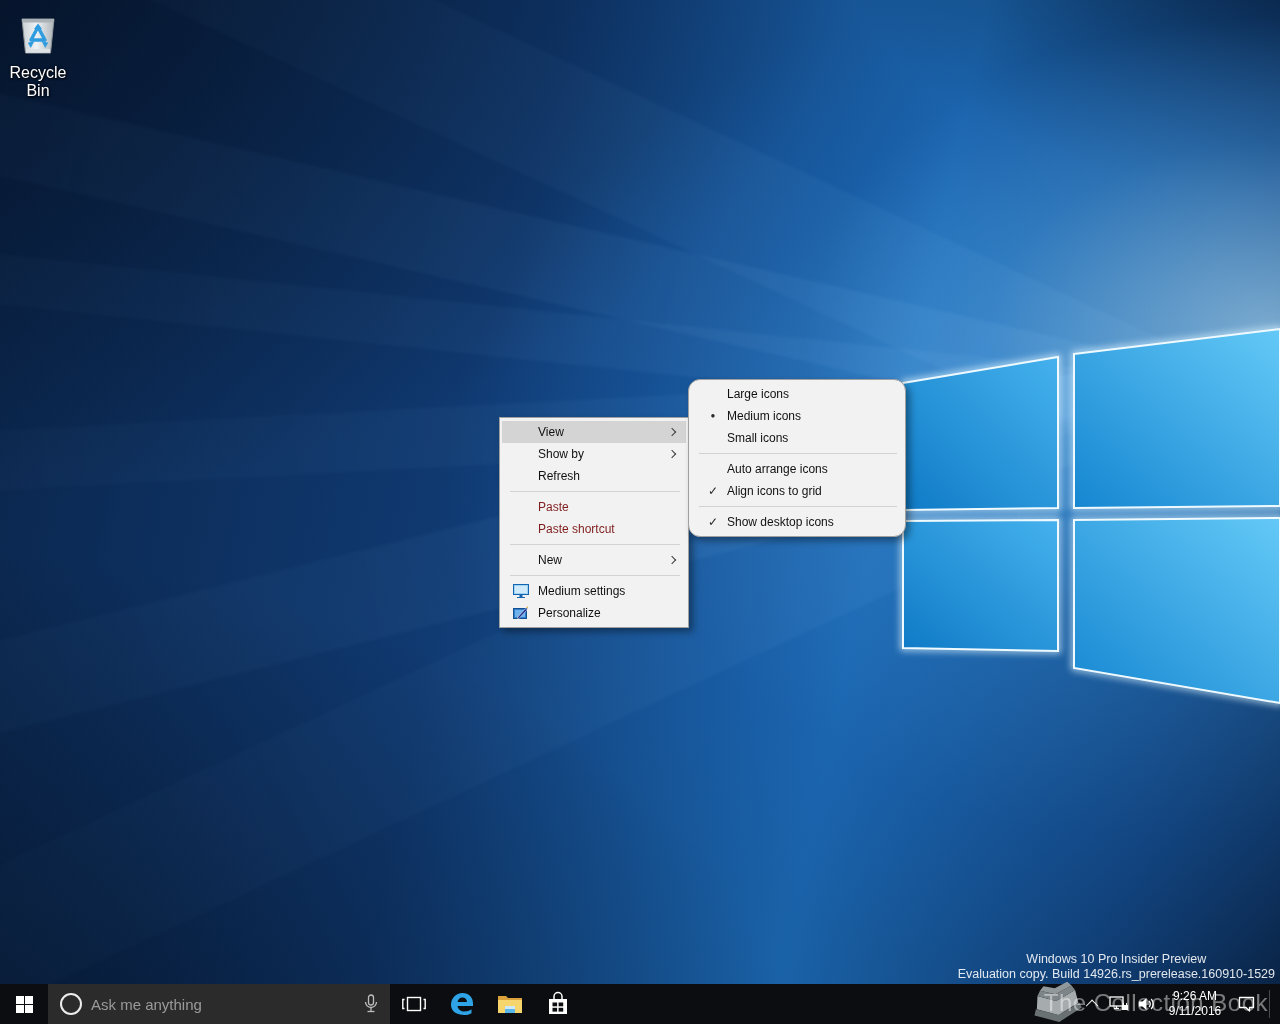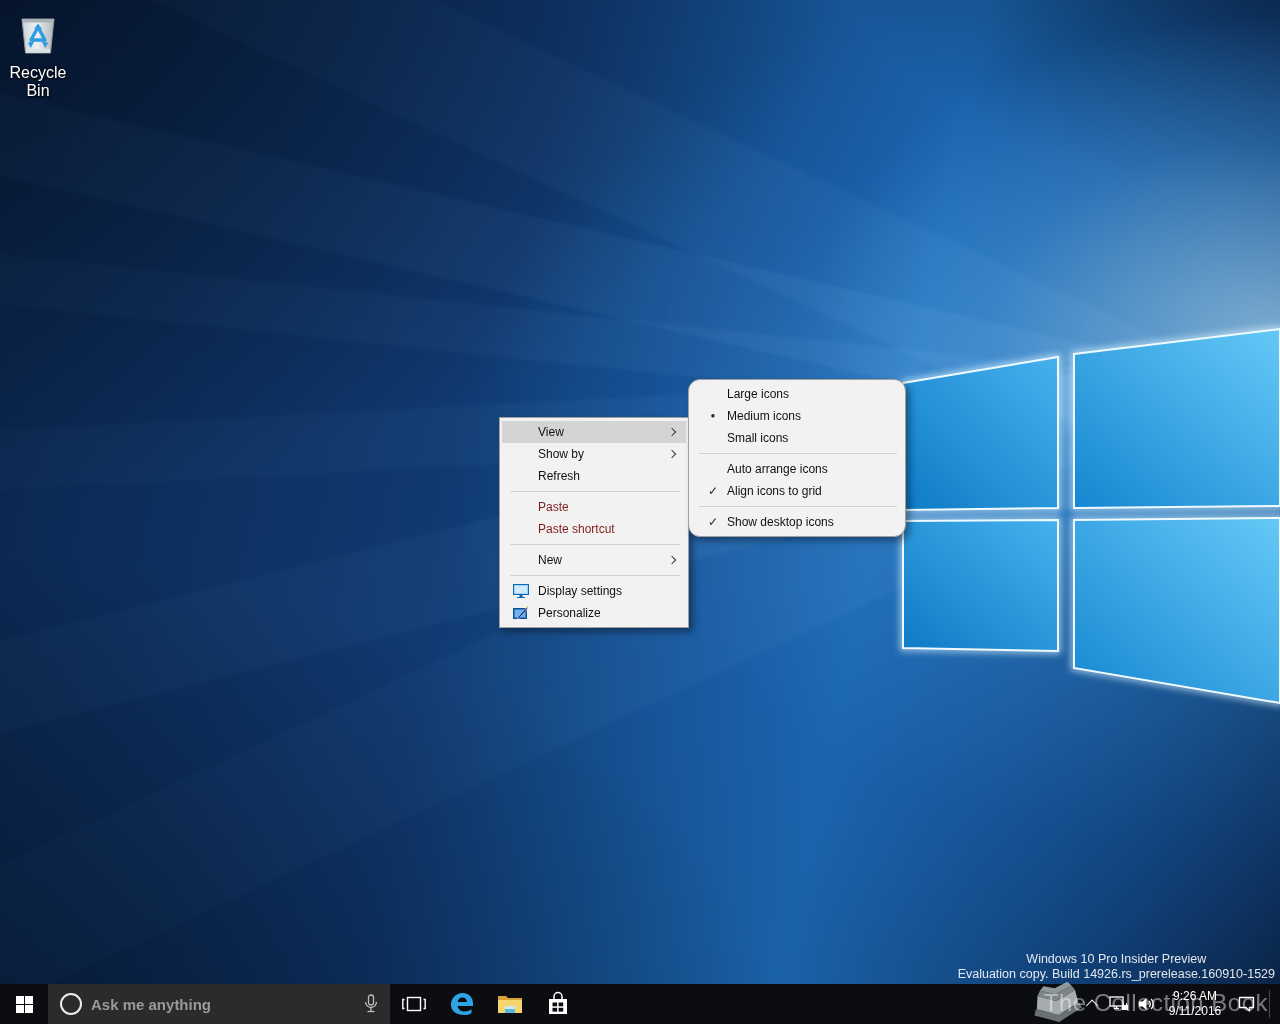--- a/index.html
+++ b/index.html
@@ -55,21 +55,21 @@
   .col-mark{position:absolute;right:12px;bottom:7px;z-index:20;pointer-events:none;
             color:rgba(255,255,255,.45);font-size:24px;letter-spacing:.5px;}
   .col-book{position:absolute;left:1028px;bottom:0;z-index:20;pointer-events:none;opacity:.9;}
 
   
   .taskbar{position:absolute;left:0;right:0;bottom:0;height:40px;background:#0c0d10;
            display:flex;align-items:stretch;z-index:10;}
   .tb-btn{width:48px;display:flex;align-items:center;justify-content:center;flex:none;}
   .start-grid{display:grid;grid-template-columns:8px 8px;grid-template-rows:8px 8px;gap:1px;}
   .start-grid i{background:#fff;}
-  .searchbox{width:342px;flex:none;background:#2b2b2b;display:flex;align-items:center;font-weight:bold;}
+  .searchbox{width:342px;flex:none;background:#2b2b2b;display:flex;align-items:center;}
   .cortana-ring{width:18px;height:18px;border:2px solid #ececec;border-radius:50%;margin:0 9px 0 12px;flex:none;}
   .search-text{color:#9a9a9a;font-size:15px;flex:1;}
   .mic{margin-right:12px;flex:none;}
   .tb-spacer{flex:1;}
   .tray{display:flex;align-items:center;flex:none;justify-content:flex-end;}
   .tray-btn{display:flex;align-items:center;justify-content:center;height:40px;}
   .chev-up{width:8px;height:8px;border-left:1.5px solid #fff;border-top:1.5px solid #fff;
            transform:rotate(45deg) translateY(2px);}
   .clock{width:64px;text-align:center;color:#fff;font-size:12px;line-height:15px;padding:0 2px;}
   .tray-div{width:1px;height:28px;background:rgba(255,255,255,.25);margin:6px 3px 6px 6px;align-self:center;}
@@ -168,21 +168,21 @@
     <span class="chev"></span>
   </div>
   <div class="sep"></div>
   <div class="mi">
     <svg class="mi-ico" width="16" height="14" viewBox="0 0 16 14">
       <rect x="0.5" y="0.5" width="15" height="10" fill="#9fd3f2" stroke="#1566b0"></rect>
       <rect x="2" y="2" width="12" height="7" fill="#cfeafb"></rect>
       <rect x="6.5" y="11" width="3" height="2" fill="#1566b0"></rect>
       <rect x="4" y="13" width="8" height="1" fill="#1566b0"></rect>
     </svg>
-    <span>Display settings</span>
+    <span>Medium settings</span>
   </div>
   <div class="mi">
     <svg class="mi-ico" width="16" height="14" viewBox="0 0 16 14">
       <rect x="0.5" y="2.5" width="13" height="10" fill="#2f7fd0" stroke="#14508f"></rect>
       <rect x="2" y="4" width="10" height="7" fill="#6fb1e8"></rect>
       <path d="M4 12 L12 3 L15 1 L13.5 4.5 L6 12.5 Z" fill="#1d2f8f" stroke="#dfe8f5" stroke-width="0.6"></path>
       <path d="M13 1.2 L15.2 0.2 L14.4 2.6 Z" fill="#e8b23a"></path>
     </svg>
     <span>Personalize</span>
   </div>

